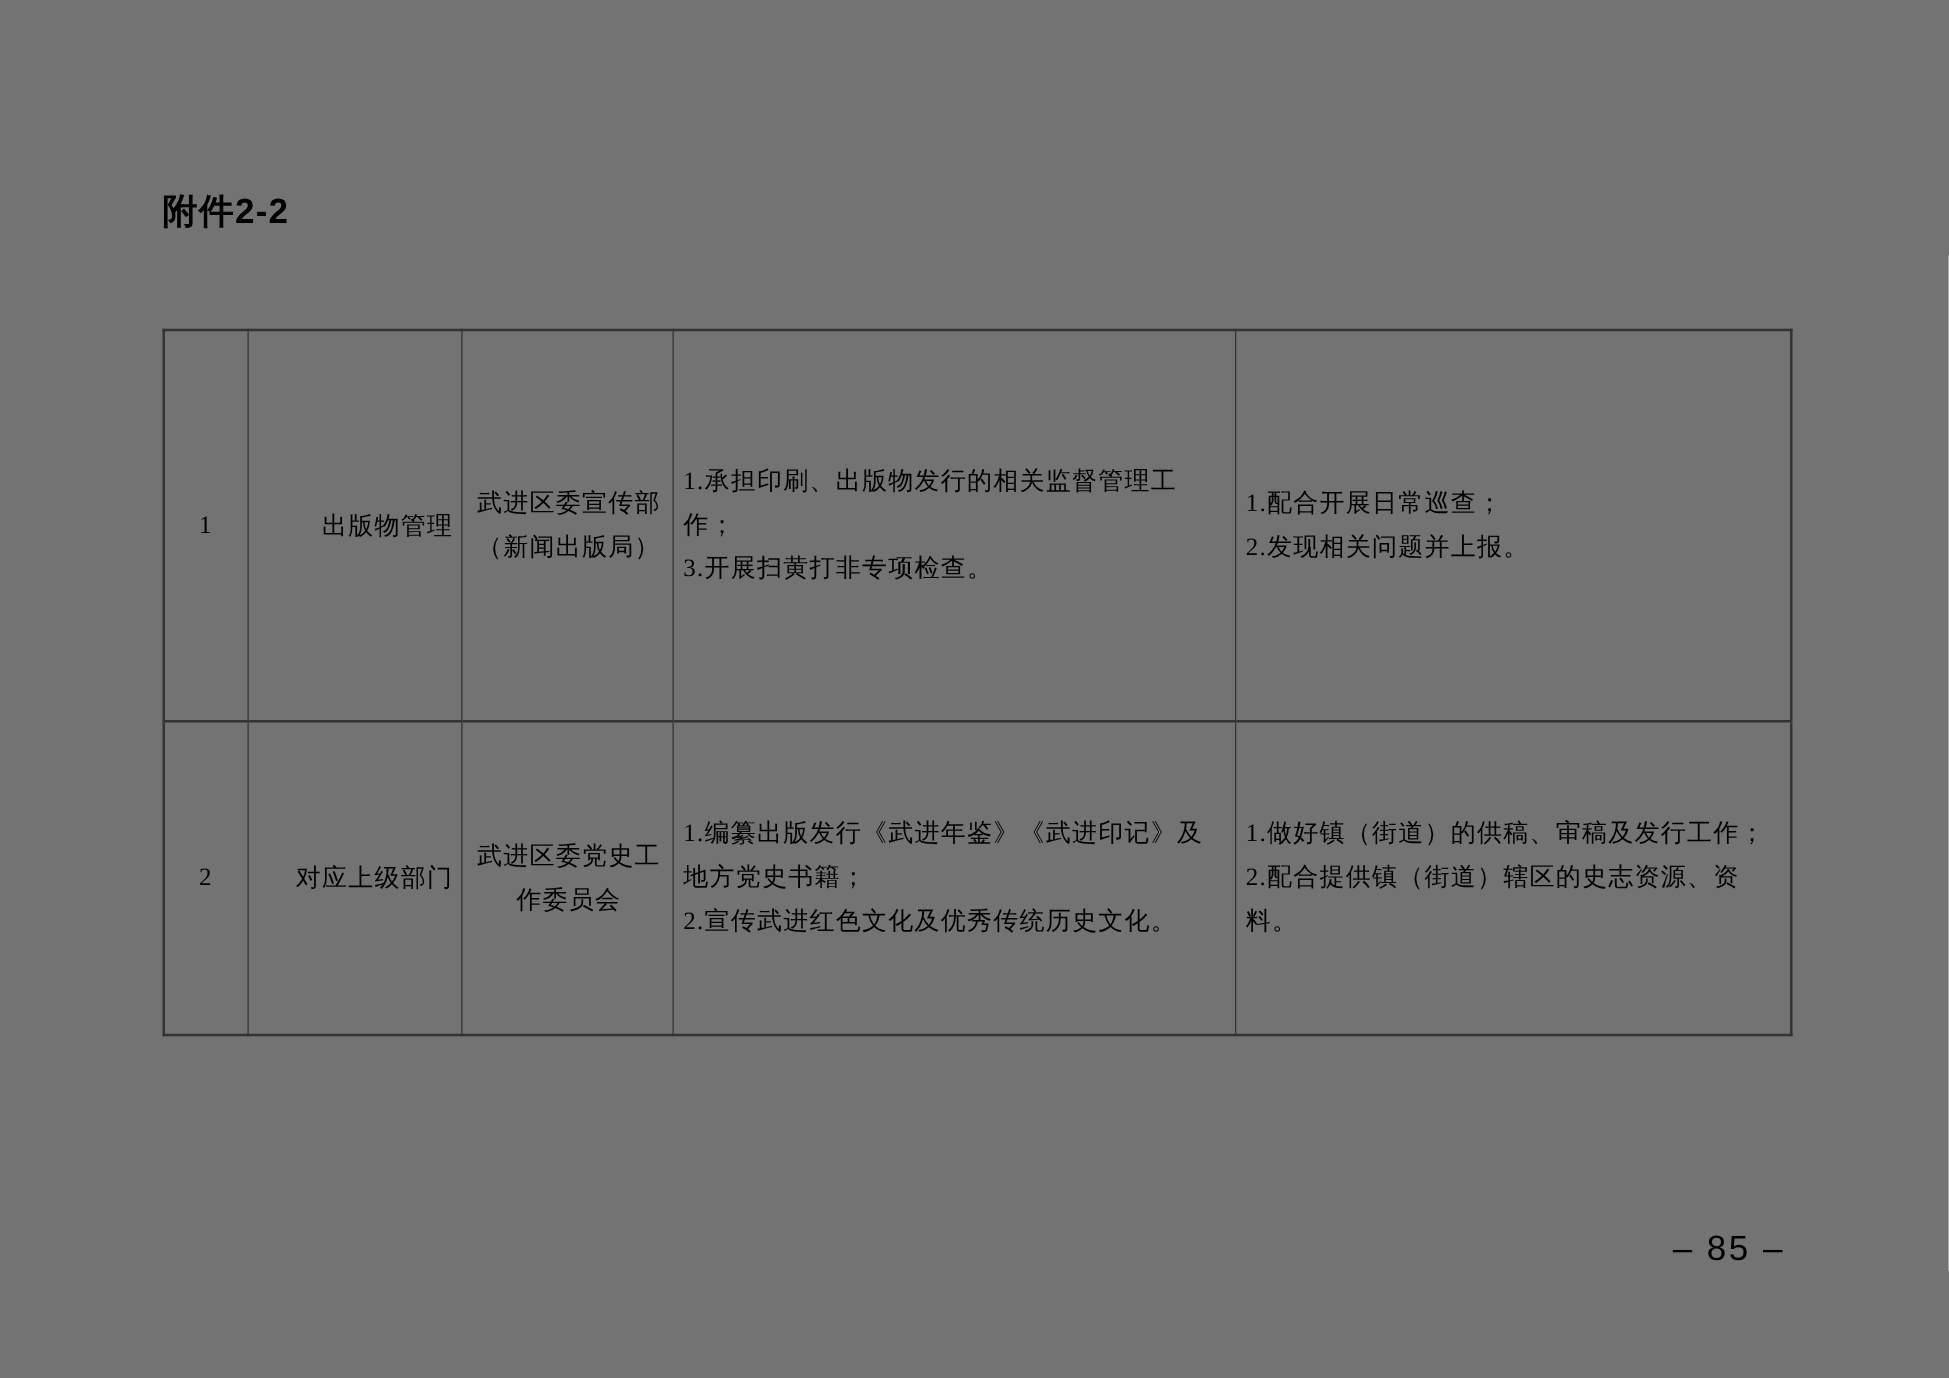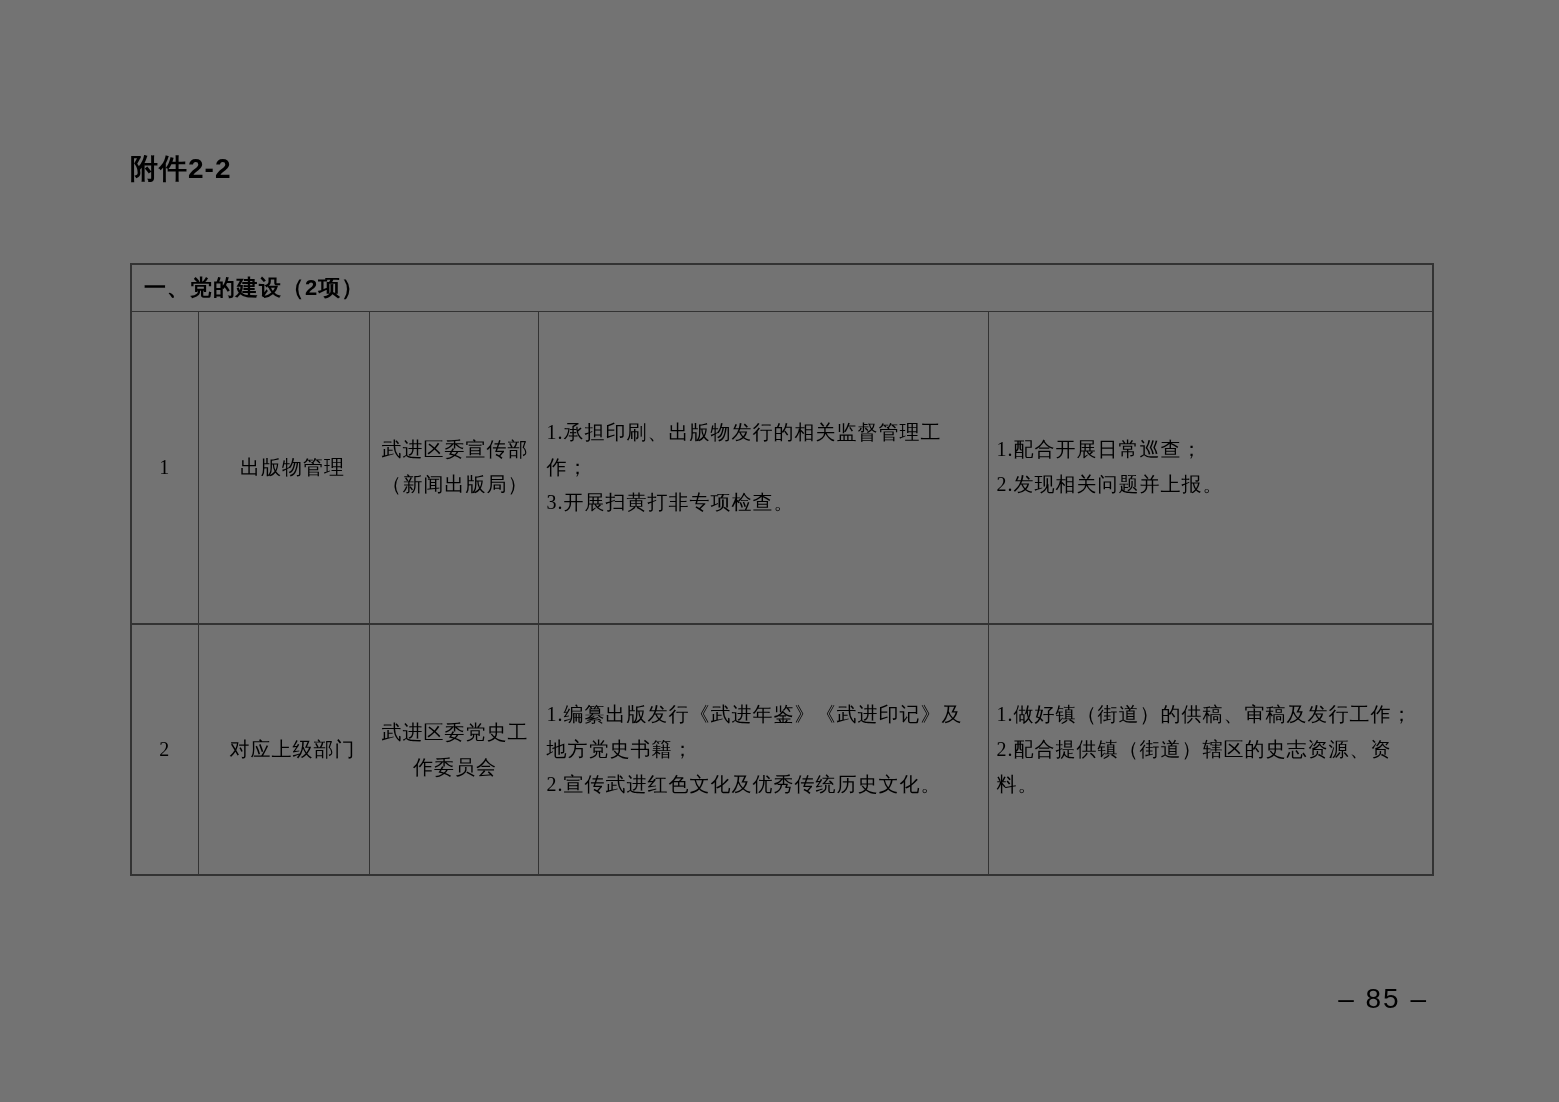--- a/index.html
+++ b/index.html
@@ -82,21 +82,21 @@
   tr.data-row-2 { height: 251px; }
 
   tr.data-row-1 td { border-bottom-width: 2px; }
 
   td.seq-cell {
     text-align: center;
     font-size: 20px;
   }
 
   td.name-cell {
-    text-align: center;
+    text-align: right;
     padding-left: 24px;
     padding-right: 6px;
     letter-spacing: 2px;
   }
 
   td.dept-cell {
     text-align: center;
     padding-left: 9px;
     padding-right: 6px;
     line-height: 1.75;
@@ -134,23 +134,20 @@
     <colgroup>
       <col style="width:67px">
       <col style="width:171px">
       <col style="width:169px">
       <col style="width:450px">
       <col style="width:445px">
     </colgroup>
 
     <tbody>
 
-    <tr class="section-row">
-      <td colspan="5">一、党的建设（2项）</td>
-    </tr>
 
     <tr class="data-row-1">
       <td class="seq-cell">1</td>
       <td class="name-cell">出版物管理</td>
       <td class="dept-cell">武进区委宣传部
 （新闻出版局）</td>
       <td class="duty-cell">1.承担印刷、出版物发行的相关监督管理工作；
 3.开展扫黄打非专项检查。</td>
       <td class="duty-cell">1.配合开展日常巡查；
 2.发现相关问题并上报。</td>

